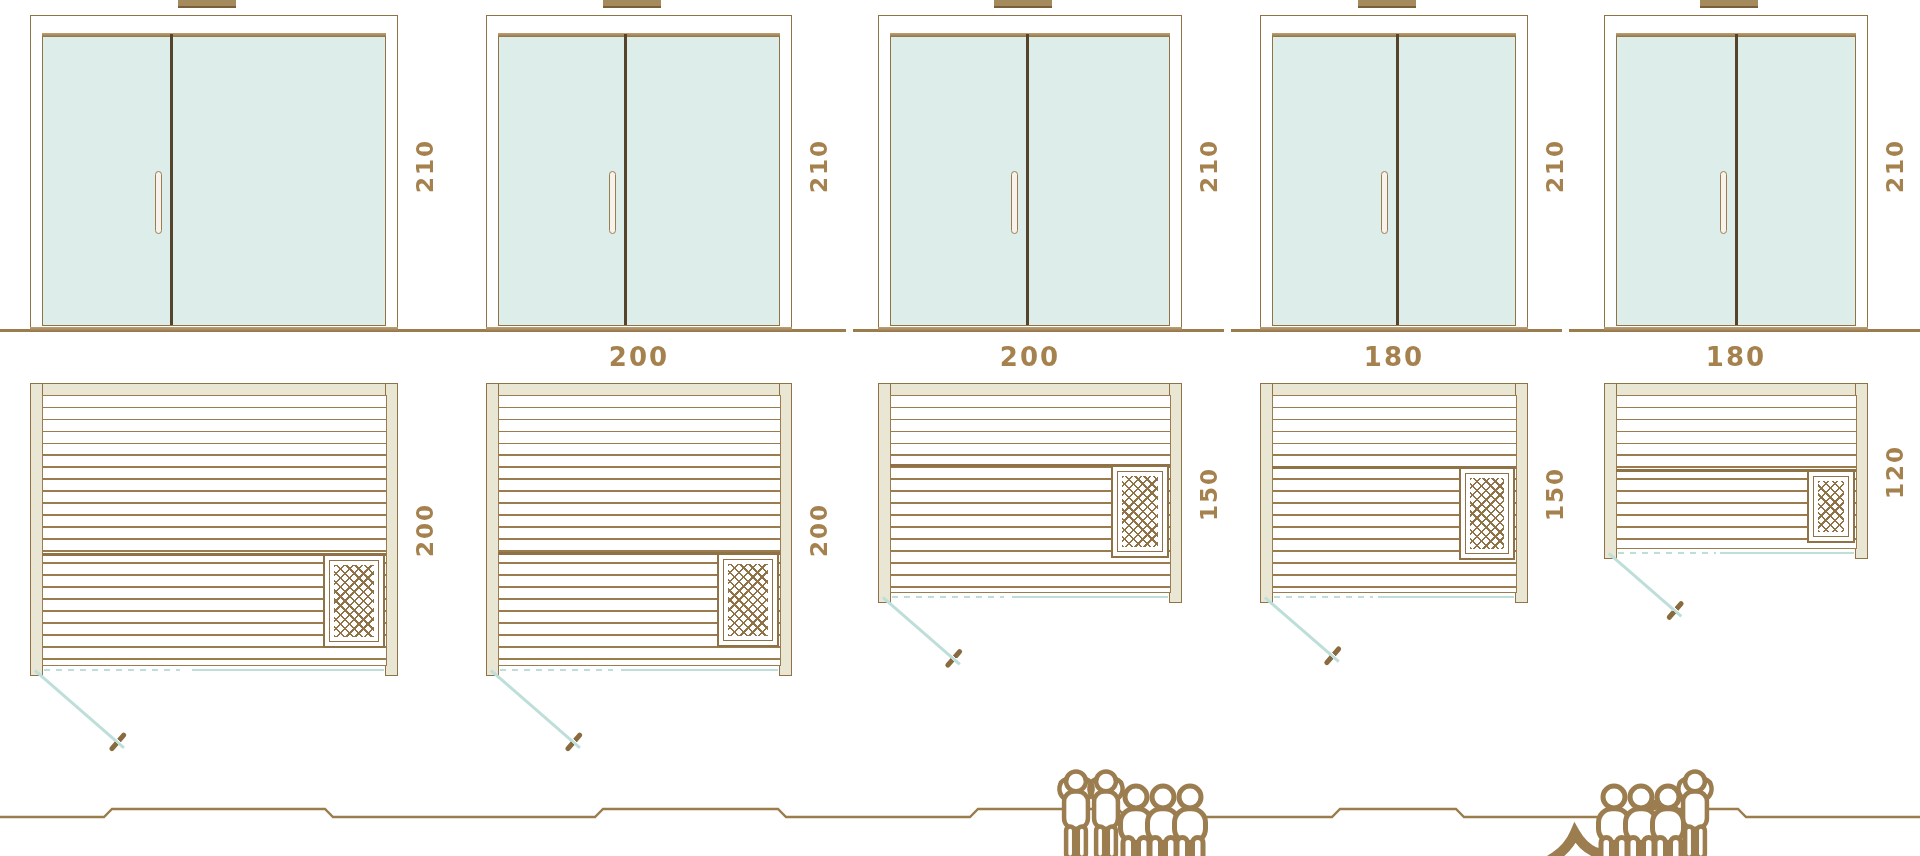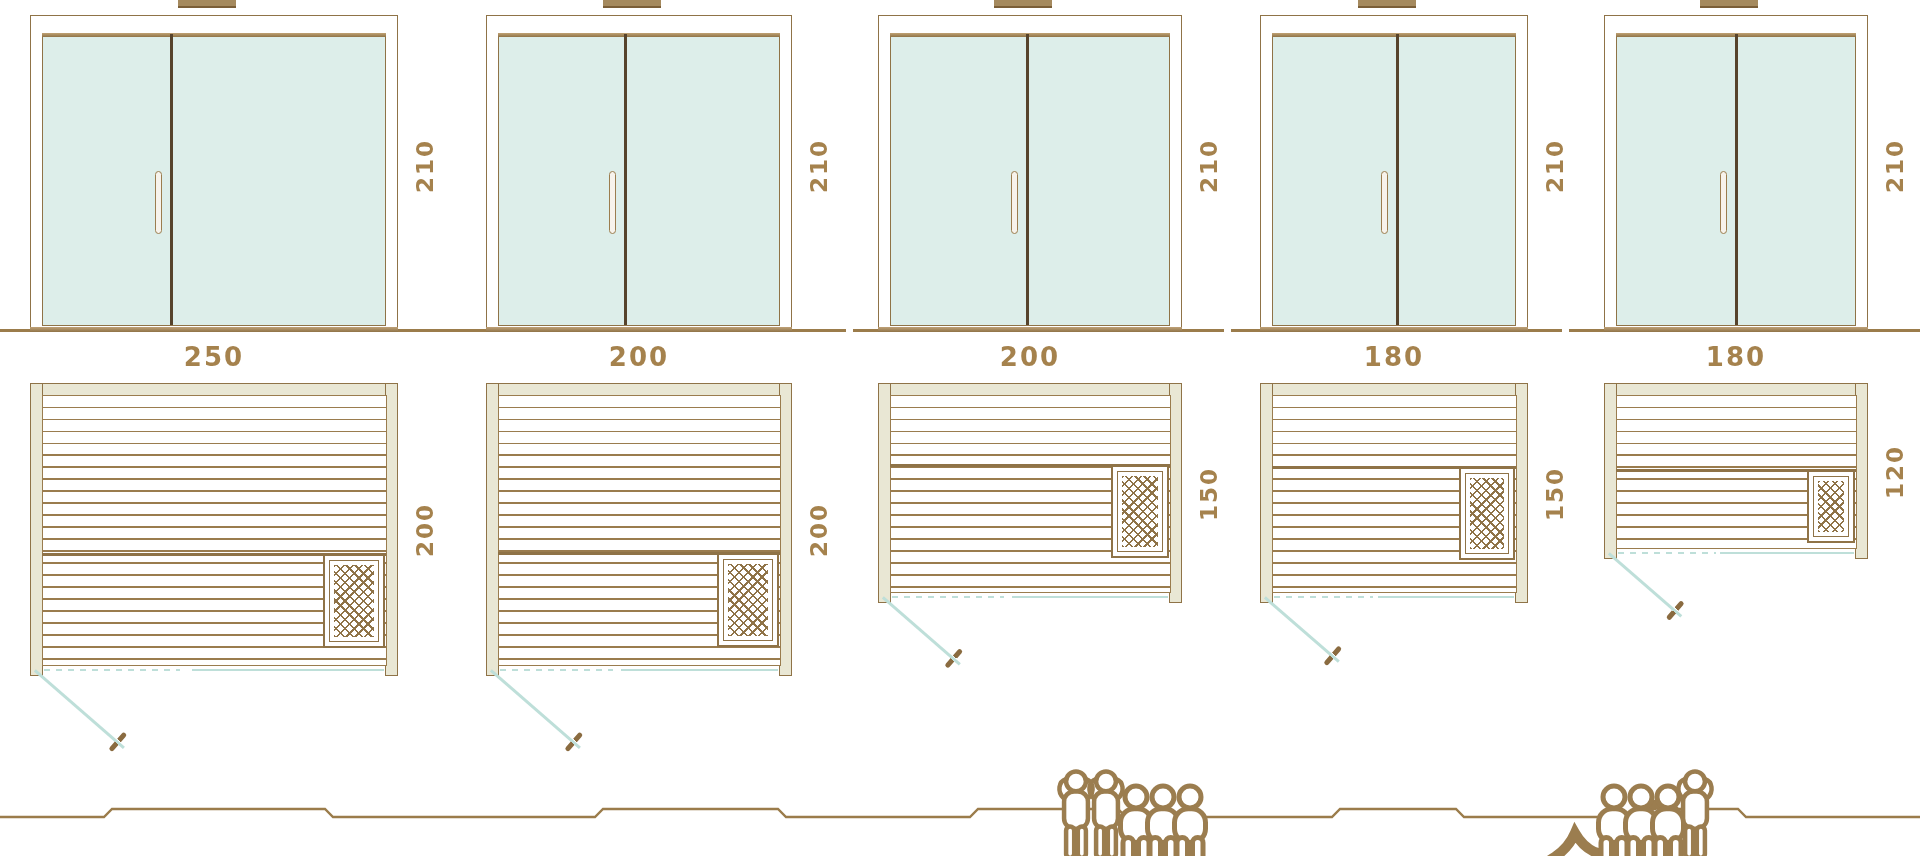--- a/index.html
+++ b/index.html
@@ -74,21 +74,20 @@
   <div class="col" style="left:30px;width:368px">
     <div class="vent"></div>
     <div class="door">
       <div class="glass"></div>
       <div class="lintel"></div>
       <div class="divider" style="left:139px"></div>
       <div class="handle" style="left:124px"></div>
       <div class="sill"></div>
     </div>
     <div class="dim dim-h" style="left:355px;top:153px">210</div>
-    <div class="dim dim-w">250</div>
     <div class="plan" style="height:293px">
       <div class="wall wt"></div>
       <div class="wall wl"></div>
       <div class="wall wr"></div>
       <div class="interior"></div>
       <div class="bench" style="top:170px"></div>
       <div class="teal dash"></div>
       <div class="teal solid"></div>
       <div class="heater" style="top:171px;width:62px;height:94px">
           <div class="h-in">

